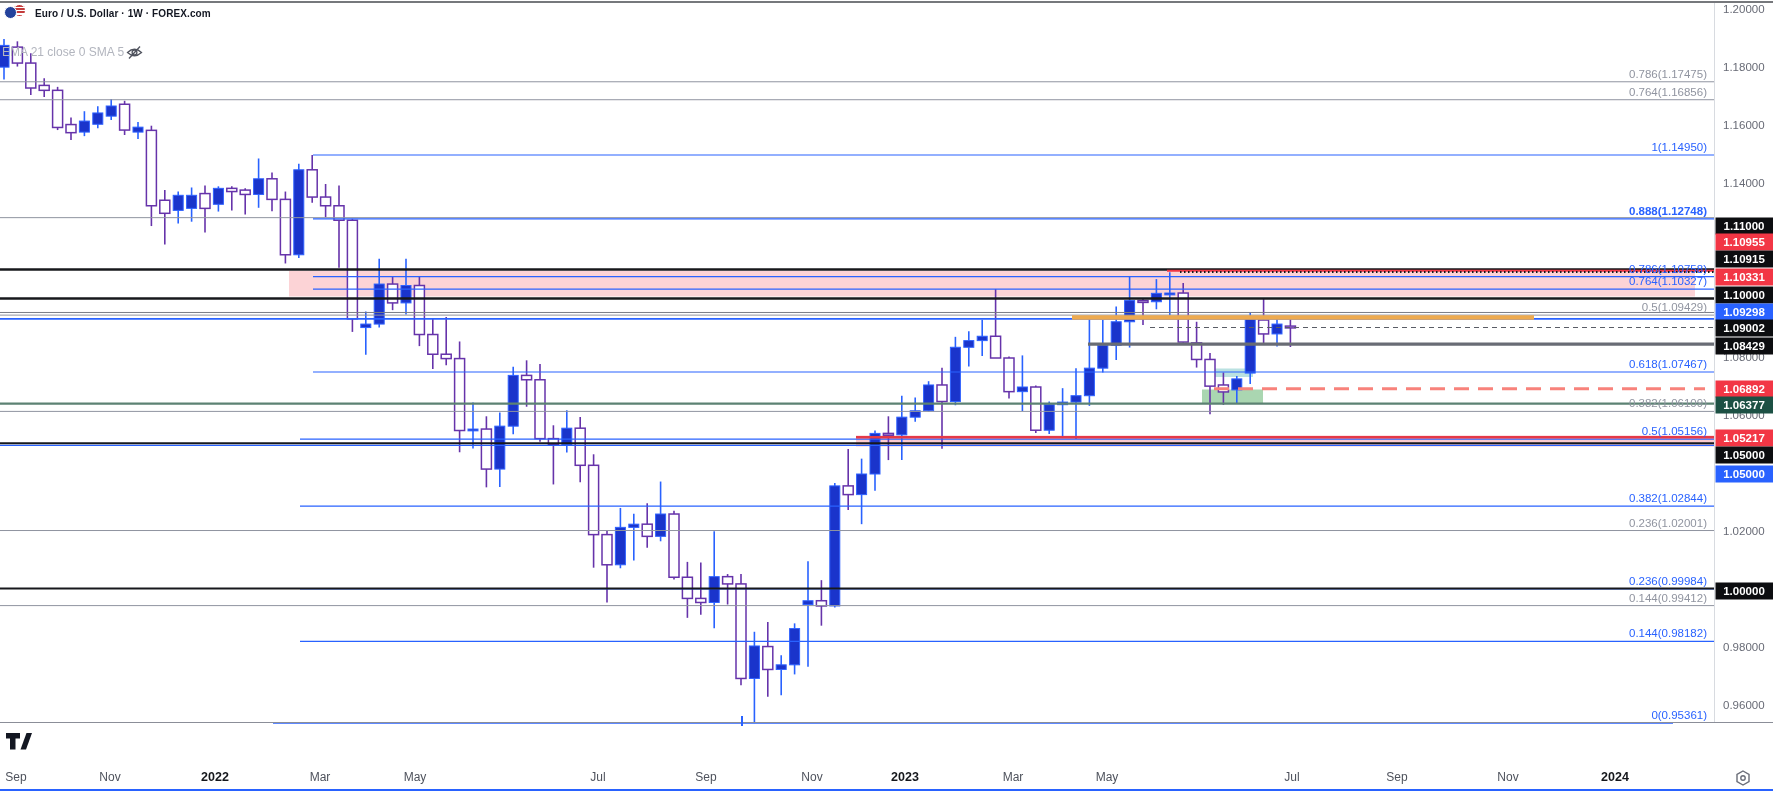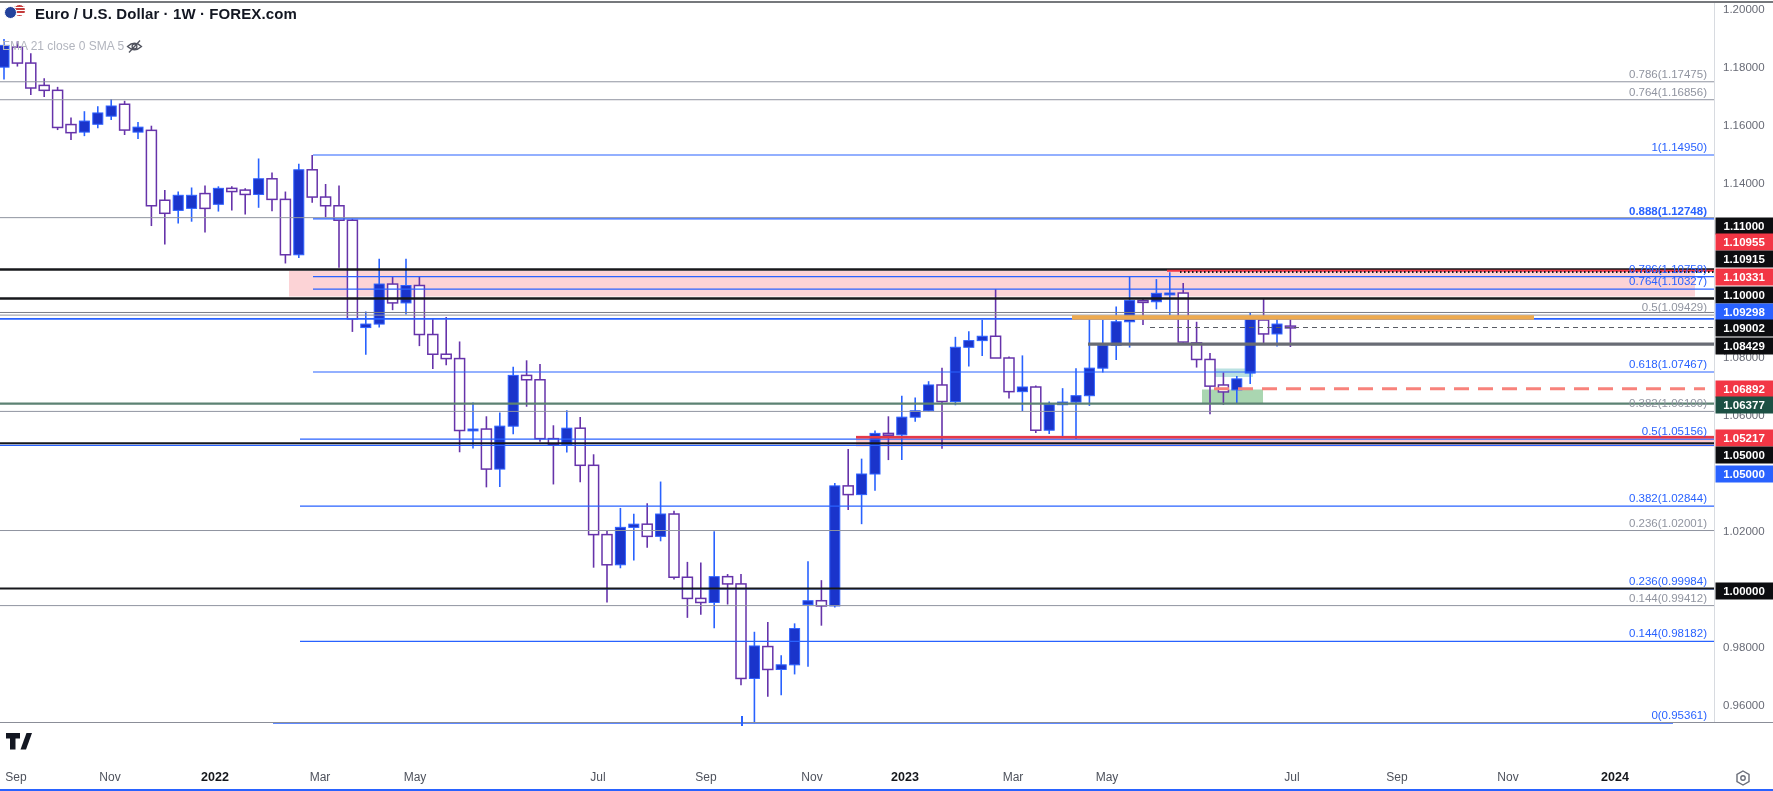--- a/index.html
+++ b/index.html
@@ -1,22 +1,22 @@
 <!DOCTYPE html>
 <html><head>
 <meta charset="utf-8">
 <style>
   html,body{margin:0;padding:0;background:#fff;}
   #app{position:relative;width:1773px;height:791px;background:#fff;overflow:hidden;
        font-family:"Liberation Sans",sans-serif;}
   #chart-svg{position:absolute;left:0;top:0;}
   #legend{position:absolute;left:4px;top:3px;z-index:30;}
   .legend-row1{display:flex;align-items:center;gap:7px;height:20px;}
-  .legend-title{font-size:15px;font-weight:600;color:#131722;letter-spacing:.1px;cursor:pointer;}
-  .legend-row2{display:flex;align-items:center;gap:2px;height:16px;margin-top:15px;margin-left:-2px;}
+  .legend-title{font-size:10px;font-weight:600;color:#131722;letter-spacing:.1px;cursor:pointer;}
+  .legend-row2{display:flex;align-items:center;gap:2px;height:16px;margin-top:21px;margin-left:-2px;}
   .legend-ind{font-size:12px;color:#b2b5be;}
   .flagpair{position:relative;width:24px;height:18px;}
   .flag{position:absolute;width:13px;height:13px;border-radius:50%;border:1px solid #fff;box-sizing:border-box;}
   .flag.eu{left:0;top:2px;background:#23429c;z-index:2;}
   .flag.us{left:9px;top:0;background:repeating-linear-gradient(180deg,#c43c3c 0 1.6px,#fff 1.6px 3.2px);z-index:1;}
   #tv-logo{position:absolute;left:6px;top:733px;z-index:30;cursor:pointer;}
   #gear{position:absolute;left:1735px;top:770px;z-index:30;cursor:pointer;}
   #bottom-bar{position:absolute;left:0;top:789px;width:1773px;height:2px;background:#2962ff;z-index:40;}
 </style>
 </head>

